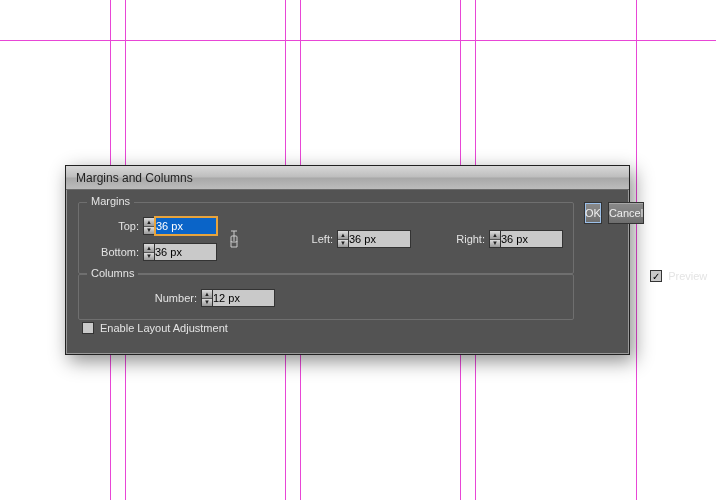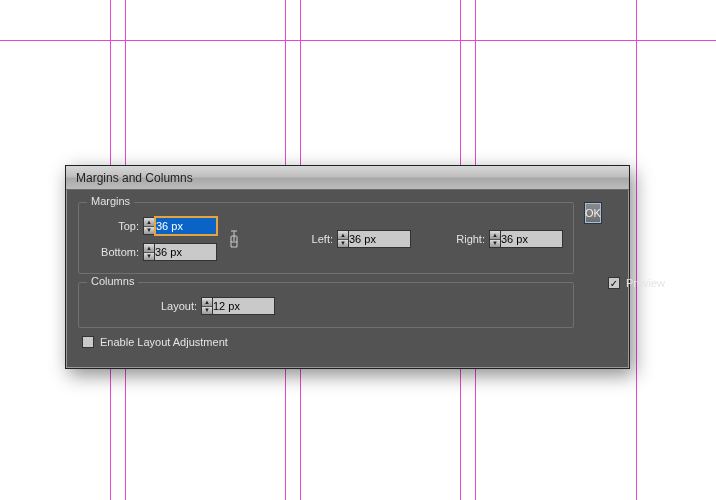--- a/index.html
+++ b/index.html
@@ -5,21 +5,21 @@
 * { box-sizing: border-box; margin: 0; padding: 0; font-family: Tahoma, Arial, sans-serif; }
 body { width: 716px; height: 500px; background: #fff; position: relative; overflow: hidden; }
 .canvas { position: absolute; inset: 0; background: #fff; }
 .hline { position: absolute; left: 0; right: 0; height: 1px; background: #e846d6; }
 .vline { position: absolute; top: 0; bottom: 0; width: 1px; background: #e846d6; }
 .dialog { position: absolute; left: 65px; top: 165px; width: 565px; background: #535353; border: 1px solid #222; box-shadow: 4px 6px 18px rgba(0,0,0,.45), 0 0 0 1px #999 inset; }
 .titlebar { height: 24px; background: linear-gradient(#d8d8d8,#bdbdbd 48%,#a8a8a8 52%,#bcbcbc); border-bottom: 1px solid #6a6a6a; display: flex; align-items: center; padding: 0 10px; color: #222; font-size: 12px; }
 .content { padding: 12px; display: flex; gap: 10px; }
 .left { flex: 1; }
 .right { width: 95px; display: flex; flex-direction: row; gap: 6px; align-items: stretch; }
-.group { border: 1px solid #6f6f6f; border-radius: 2px; padding: 14px 10px 12px; position: relative; margin-bottom: 8px; }
+.group { border: 1px solid #6f6f6f; border-radius: 2px; padding: 14px 10px 12px; position: relative; margin-bottom: 0; }
 .legend { position: absolute; top: -8px; left: 8px; background: #535353; padding: 0 4px; color: #e4e4e4; font-size: 11px; }
 .rows { display: flex; }
 .colA { display: flex; flex-direction: column; gap: 8px; }
 .colB { display: flex; gap: 24px; margin-left: 40px; }
 .field { display: flex; align-items: center; gap: 4px; }
 .lbl { color: #e4e4e4; font-size: 11px; text-align: right; width: 50px; }
 .lbl.n { width: 56px; }
 .spinner { display: flex; align-items: stretch; }
 .spinbtns { width: 12px; display: flex; flex-direction: column; background: #a8a8a8; border: 1px solid #333; }
 .spinbtns div { flex: 1; display: flex; align-items: center; justify-content: center; font-size: 6px; color: #222; background: linear-gradient(#ddd,#999); cursor: pointer; }
@@ -108,40 +108,41 @@
             </div>
           </div>
         </div>
       </div>
 
       <div class="group">
         <div class="legend">Columns</div>
         <div class="rows">
           <div class="colB" style="margin-left:58px">
             <div class="field">
-              <span class="lbl">Layout:</span>
+              <span class="lbl">Number:</span>
               <div class="spinner">
                 <div class="spinbtns">
                     <div>▲</div>
                     <div>▼</div>
                   </div>
                 <input class="txt" value="12 px" style="">
               </div>
             </div>
           </div>
         </div>
       </div>
 
       <div class="chk2">
         <div class="chkbox"></div>
         <span>Enable Layout Adjustment</span>
       </div>
     </div>
 
     <div class="right">
       <button class="btn primary">OK</button>
+      <button class="btn">Cancel</button>
       <div class="chk">
         <div class="chkbox">✓</div>
         <span>Preview</span>
       </div>
     </div>
   </div>
 </div>
 
 </body></html>

